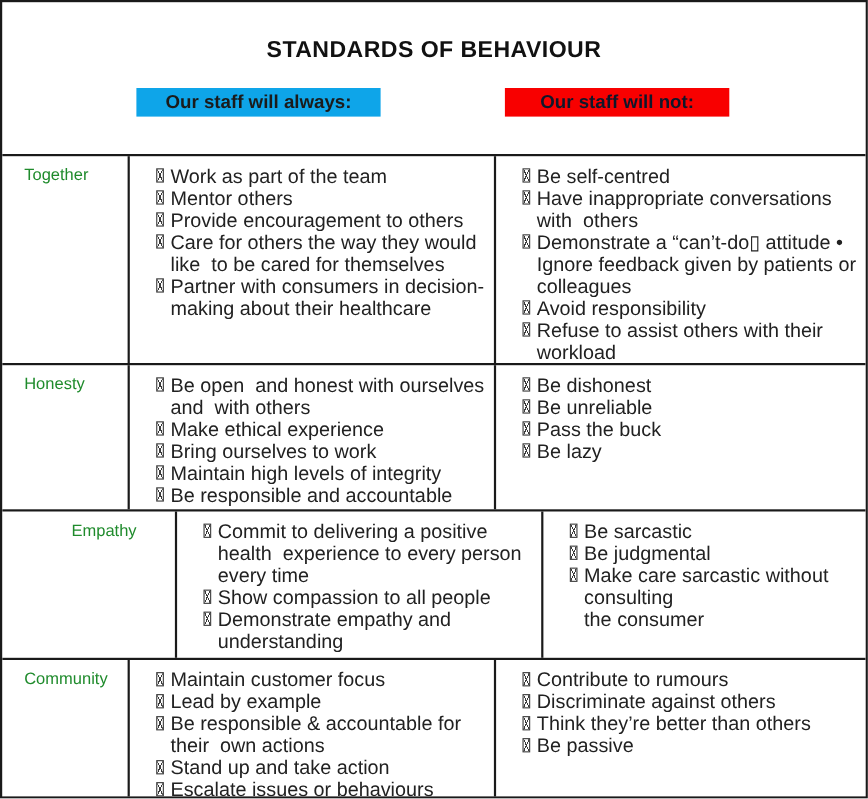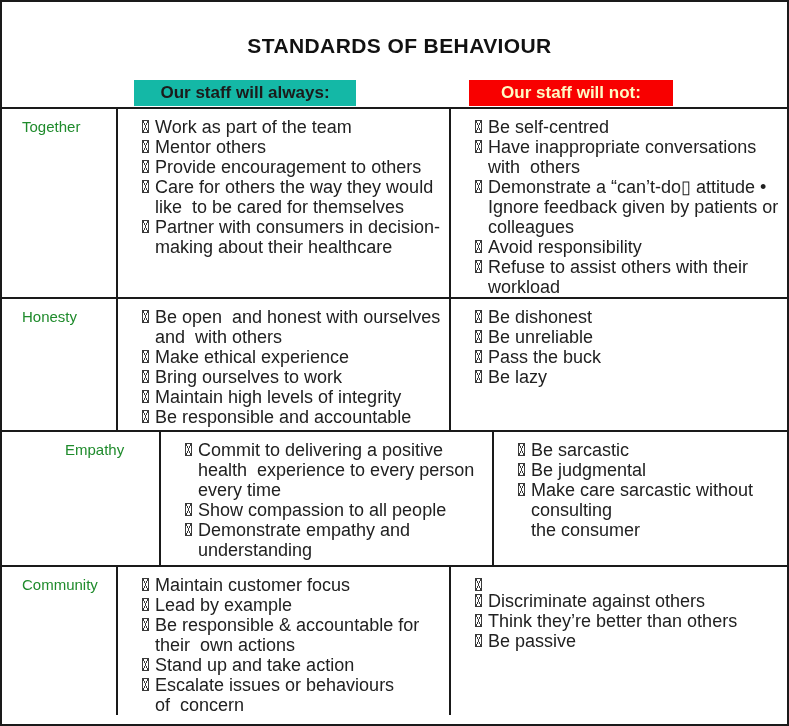--- a/index.html
+++ b/index.html
@@ -10,21 +10,21 @@
     width: 789px;
   }
   .page {
     width: 789px;
     height: 726px;
     border: 2px solid #1a1a1a;
     background: #ffffff;
     overflow: hidden;
   }
   
-  .header { height: 105px; padding-left: 10px; }
+  .header { height: 138px; }
   .title {
     text-align: center;
     padding-top: 32px;
     font-size: 21px;
     font-weight: bold;
     letter-spacing: 0.4px;
     color: #111111;
   }
   .badges {
     display: flex;
@@ -33,28 +33,28 @@
   .badge {
     font-size: 17px;
     font-weight: bold;
     text-align: center;
     padding: 3px 0 4px 0;
     line-height: 19px;
   }
   .badge-always {
     margin-left: 122px;
     width: 222px;
-    background: #14b8a6;
+    background: #0ea5e9;
     color: #1b1b1b;
   }
   .badge-not {
     margin-left: 113px;
     width: 204px;
     background: #f80000;
-    color: #fef9c3;
+    color: #0f172a;
   }
   
   .trow {
     display: grid;
     grid-template-columns: 114px 333px 1fr;
     border-top: 2px solid #1a1a1a;
   }
   .trow-1 { height: 190px; }
   .trow-2 { height: 133px; }
   .trow-3 { height: 135px; padding-left: 43px; }
@@ -252,20 +252,21 @@
           </div>
           <div class="item">
             <span class="tofu"></span>
             <span class="item-text">Escalate issues or behaviours
 of  concern</span>
           </div>
         </div>
         <div class="cell-list">
           <div class="item">
             <span class="tofu"></span>
+            <span class="item-text">Contribute to rumours</span>
           </div>
           <div class="item">
             <span class="tofu"></span>
             <span class="item-text">Discriminate against others</span>
           </div>
           <div class="item">
             <span class="tofu"></span>
             <span class="item-text">Think they’re better than others</span>
           </div>
           <div class="item">

